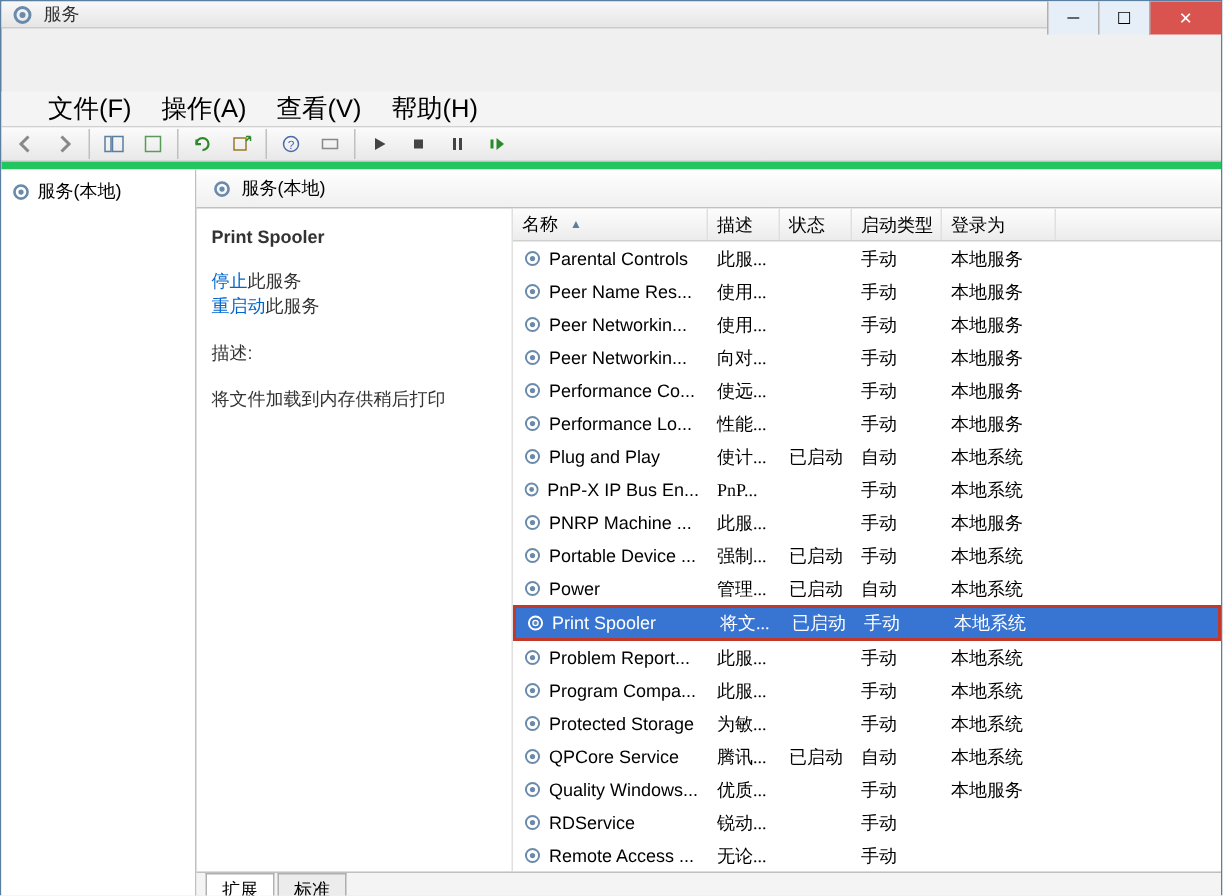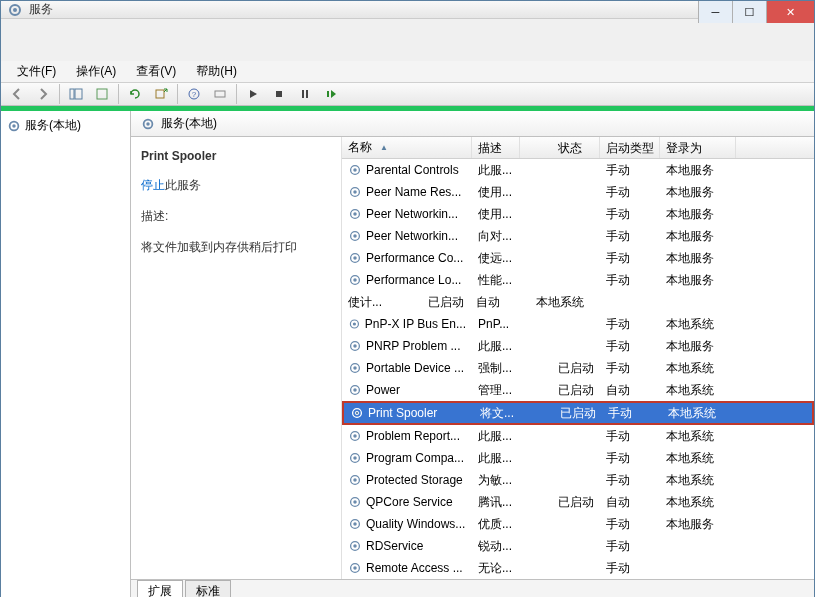--- a/index.html
+++ b/index.html
@@ -9,21 +9,21 @@
 
 .titlebar { height: 30px; background: linear-gradient(#f8f8f8,#e6e6e6); display: flex; align-items: center; padding: 0 6px; border-bottom: 1px solid #ccc; position: relative; }
 .titlebar .title-icon { width: 16px; height: 16px; margin-right: 6px; }
 .titlebar .title { font-size: 12px; color: #333; }
 .winbtns { position: absolute; right: 0; top: 0; display: flex; }
 .winbtn { width: 34px; height: 22px; display: flex; align-items: center; justify-content: center; font-size: 11px; text-align: center; border-left: 1px solid #b0b0b0; }
 .winbtn.min { background: #e6eef7; }
 .winbtn.max { background: #e6eef7; }
 .winbtn.close { width: 48px; background: #d9534f; color: #fff; }
 
-.menubar { height: 24px; background: #f4f4f4; display: flex; align-items: center; padding: 0 6px; border-bottom: 1px solid #d0d0d0; font-size: 12px; margin-top: 42px; }
+.menubar { height: 24px; background: #f4f4f4; display: flex; align-items: center; padding: 0 21px; border-bottom: 1px solid #d0d0d0; font-size: 17px; margin-top: 42px; }
 .menuitem { padding: 2px 10px; cursor: default; }
 
 .toolbar { height: 28px; background: linear-gradient(#fbfbfb,#e8e8e8); border-bottom: 1px solid #c0c0c0; display: flex; align-items: center; padding: 0 4px; gap: 2px; }
 .tbtn { width: 24px; height: 22px; display: flex; align-items: center; justify-content: center; border: 1px solid transparent; }
 .tsep { width: 1px; height: 20px; background: #c0c0c0; margin: 0 2px; }
 
 .body { flex: 1; display: flex; background: #fff; border-top: 5px solid #22c55e; }
 .leftpane { width: 130px; border-right: 1px solid #c0c0c0; background: #fff; padding: 4px; }
 .treeitem { display: flex; align-items: center; gap: 4px; font-size: 12px; padding: 2px 2px; }
 .treeitem .gear { width: 14px; height: 14px; }
@@ -34,22 +34,22 @@
 .detailpane { width: 210px; padding: 12px 10px; font-size: 12px; color: #333; }
 .detailpane .svc-name { font-weight: bold; margin-bottom: 14px; }
 .detailpane .links { margin-bottom: 14px; }
 .detailpane .alink { color: #0066cc; cursor: pointer; }
 .detailpane .desc-label { margin-bottom: 14px; }
 
 .listwrap { flex: 1; border-left: 1px solid #e0e0e0; display: flex; flex-direction: column; overflow: hidden; justify-content: flex-end; }
 .listhead { display: flex; height: 22px; background: linear-gradient(#fdfdfd,#ececec); border-bottom: 1px solid #d0d0d0; font-size: 12px; }
 .col { padding: 3px 6px; border-right: 1px solid #e0e0e0; overflow: hidden; white-space: nowrap; }
 .col-name { width: 130px; display:flex; align-items:center; gap:4px;}
-.col-desc { width: 48px; }
-.col-status { width: 48px; margin-left: 32px; }
+.col-desc { width: 48px; font-family: Liberation Serif, serif; }
+.col-status { width: 48px; }
 .col-startup { width: 60px; }
 .col-logon { width: 76px; }
 .listbody { flex: 1; overflow-y: auto; font-size: 12px; }
 .row { display: flex; height: 22px; align-items: center; }
 .row .col { border-right: none; }
 .row .col-name { display: flex; align-items: center; gap: 4px; }
 .row.selected { background: #3874d1; color: #fff; border: 2px solid #c0392b; height: 24px; }
 .row.selected .col-name svg path, .row.selected .col-name svg circle { stroke: #fff; }
 .sort-arrow { font-size: 8px; color: #5a7fa0; margin-left: 4px; }
 
@@ -176,20 +176,21 @@
             <circle cx="8" cy="8" r="2" fill="#6a8aac"></circle>
           </svg>
         <span>服务(本地)</span>
       </div>
 
       <div class="rightbody">
         <div class="detailpane">
           <div class="svc-name">Print Spooler</div>
           <div class="links">
             <div><span class="alink">停止</span><span>此服务</span></div>
+            <div><span class="alink">重启动</span><span>此服务</span></div>
           </div>
           <div class="desc-label">描述:</div>
           <div>将文件加载到内存供稍后打印</div>
         </div>
 
         <div class="listwrap">
           <div class="listhead">
             <div class="col col-name">
                 <span>名称</span>
                 <span class="sort-arrow">▲</span>
@@ -272,20 +273,27 @@
                     <circle cx="8" cy="8" r="2" fill="#6a8aac"></circle>
                   </svg>
                   <span>Performance Lo...</span>
                 </div>
                 <div class="col col-desc">性能...</div>
                 <div class="col col-status"></div>
                 <div class="col col-startup">手动</div>
                 <div class="col col-logon">本地服务</div>
               </div>
               <div class="row">
+                <div class="col col-name">
+                  <svg class="gear-svg" viewBox="0 0 16 16">
+                    <circle cx="8" cy="8" r="5" fill="none" stroke="#6a8aac" stroke-width="1.5"></circle>
+                    <circle cx="8" cy="8" r="2" fill="#6a8aac"></circle>
+                  </svg>
+                  <span>Plug and Play</span>
+                </div>
                 <div class="col col-desc">使计...</div>
                 <div class="col col-status">已启动</div>
                 <div class="col col-startup">自动</div>
                 <div class="col col-logon">本地系统</div>
               </div>
               <div class="row">
                 <div class="col col-name">
                   <svg class="gear-svg" viewBox="0 0 16 16">
                     <circle cx="8" cy="8" r="5" fill="none" stroke="#6a8aac" stroke-width="1.5"></circle>
                     <circle cx="8" cy="8" r="2" fill="#6a8aac"></circle>
@@ -296,21 +304,21 @@
                 <div class="col col-status"></div>
                 <div class="col col-startup">手动</div>
                 <div class="col col-logon">本地系统</div>
               </div>
               <div class="row">
                 <div class="col col-name">
                   <svg class="gear-svg" viewBox="0 0 16 16">
                     <circle cx="8" cy="8" r="5" fill="none" stroke="#6a8aac" stroke-width="1.5"></circle>
                     <circle cx="8" cy="8" r="2" fill="#6a8aac"></circle>
                   </svg>
-                  <span>PNRP Problem ...</span>
+                  <span>PNRP Machine ...</span>
                 </div>
                 <div class="col col-desc">此服...</div>
                 <div class="col col-status"></div>
                 <div class="col col-startup">手动</div>
                 <div class="col col-logon">本地服务</div>
               </div>
               <div class="row">
                 <div class="col col-name">
                   <svg class="gear-svg" viewBox="0 0 16 16">
                     <circle cx="8" cy="8" r="5" fill="none" stroke="#6a8aac" stroke-width="1.5"></circle>

